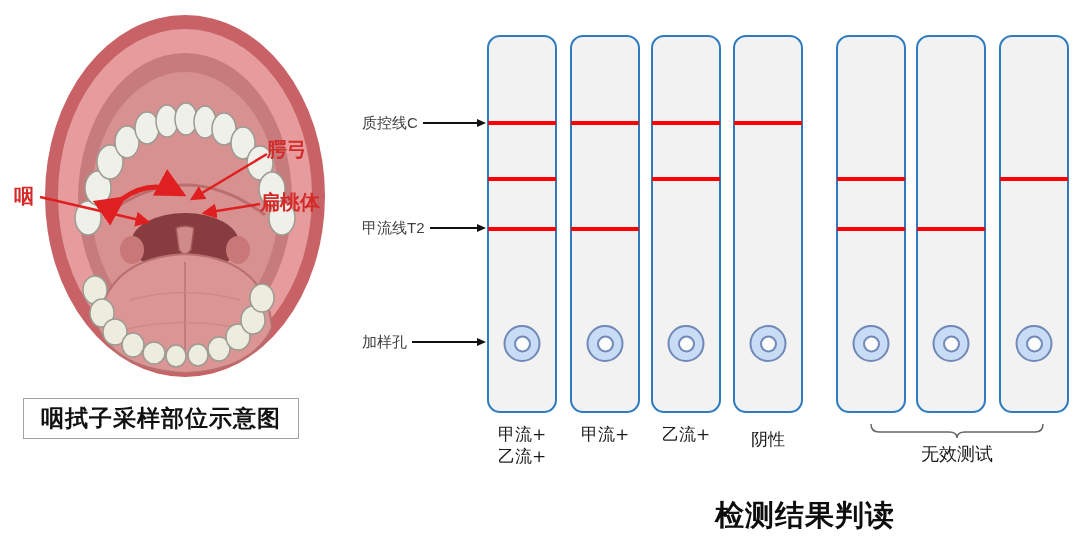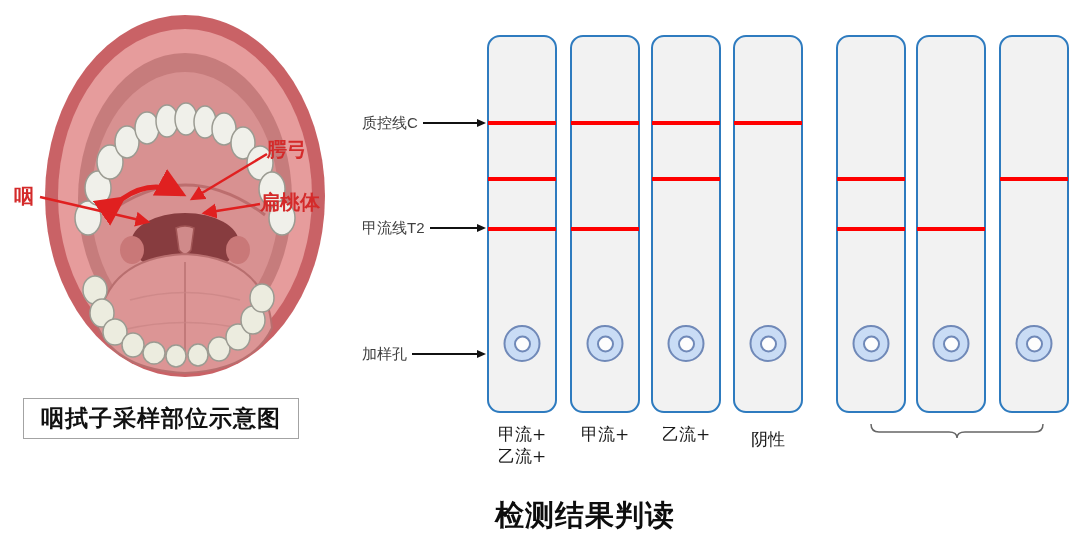--- a/index.html
+++ b/index.html
@@ -27,21 +27,21 @@
   .well{position:absolute;left:50%;top:288px;transform:translateX(-50%);width:37px;height:37px;
         box-sizing:border-box;border-radius:50%;background:#c9dcf5;border:2px solid #7089b8;}
   .well-hole{position:absolute;left:50%;top:50%;transform:translate(-50%,-50%);width:17px;height:17px;
              box-sizing:border-box;border-radius:50%;background:#fdfdfd;border:2px solid #7089b8;}
   .strip-label-line{position:absolute;width:100px;text-align:center;
                     font-family:"DejaVu Serif","Liberation Serif",serif;
                     font-size:17px;color:#1a1a1a;line-height:22px;white-space:nowrap;}
   .brace-svg{position:absolute;left:860px;top:420px;width:195px;height:22px;}
   .invalid-label{position:absolute;left:877px;top:442px;width:160px;text-align:center;
                  font-family:"DejaVu Serif","Liberation Serif",serif;font-size:18px;color:#1a1a1a;}
-  .bottom-title{position:absolute;left:495px;top:496px;width:400px;text-align:left;
+  .bottom-title{position:absolute;left:495px;top:496px;width:400px;text-align:right;
                 font-size:29px;font-weight:bold;color:#0d0d0d;letter-spacing:1px;}
 </style>
 </head>
 <body>
 
 <div class="canvas">
 
   <svg class="mouth-svg" viewBox="0 0 340 390">
     <defs>
       <marker id="redhead" markerWidth="7" markerHeight="7" refX="5" refY="3" orient="auto">
@@ -121,21 +121,21 @@
         <span class="ann-head"></span>
       </span>
   </div>
   <div class="ann-row" style="top:217px;justify-content:flex-end;">
     <span class="ann-label">甲流线T2</span>
     <span class="ann-arrow">
         <span class="ann-line"></span>
         <span class="ann-head"></span>
       </span>
   </div>
-  <div class="ann-row" style="top:331px;margin-top:12px;">
+  <div class="ann-row" style="top:331px;">
     <span class="ann-label">加样孔</span>
     <span class="ann-arrow">
         <span class="ann-line"></span>
         <span class="ann-head"></span>
       </span>
   </div>
 
   <div id="strips">
       <div class="strip" style="left: 487px; width: 70px;">
         <div class="tline" style="top: 84px;"></div>
@@ -189,16 +189,17 @@
       <div class="strip-label-line" style="left: 472px; top: 423px;">甲流+</div>
       <div class="strip-label-line" style="left: 472px; top: 445px;">乙流+</div>
       <div class="strip-label-line" style="left: 555px; top: 423px;">甲流+</div>
       <div class="strip-label-line" style="left: 636px; top: 423px;">乙流+</div>
       <div class="strip-label-line" style="left: 718px; top: 428px; text-align: center;">阴性</div>
     </div>
 
   <svg class="brace-svg" viewBox="0 0 195 22">
     <path d="M11,4 Q11,12 19,12 L89,12 Q97,12 97,18 Q97,12 105,12 L175,12 Q183,12 183,4" fill="none" stroke="#666" stroke-width="1.5"></path>
   </svg>
+  <div class="invalid-label">无效测试</div>
 
   <div class="bottom-title">检测结果判读</div>
 
 </div>
 
 </body></html>

